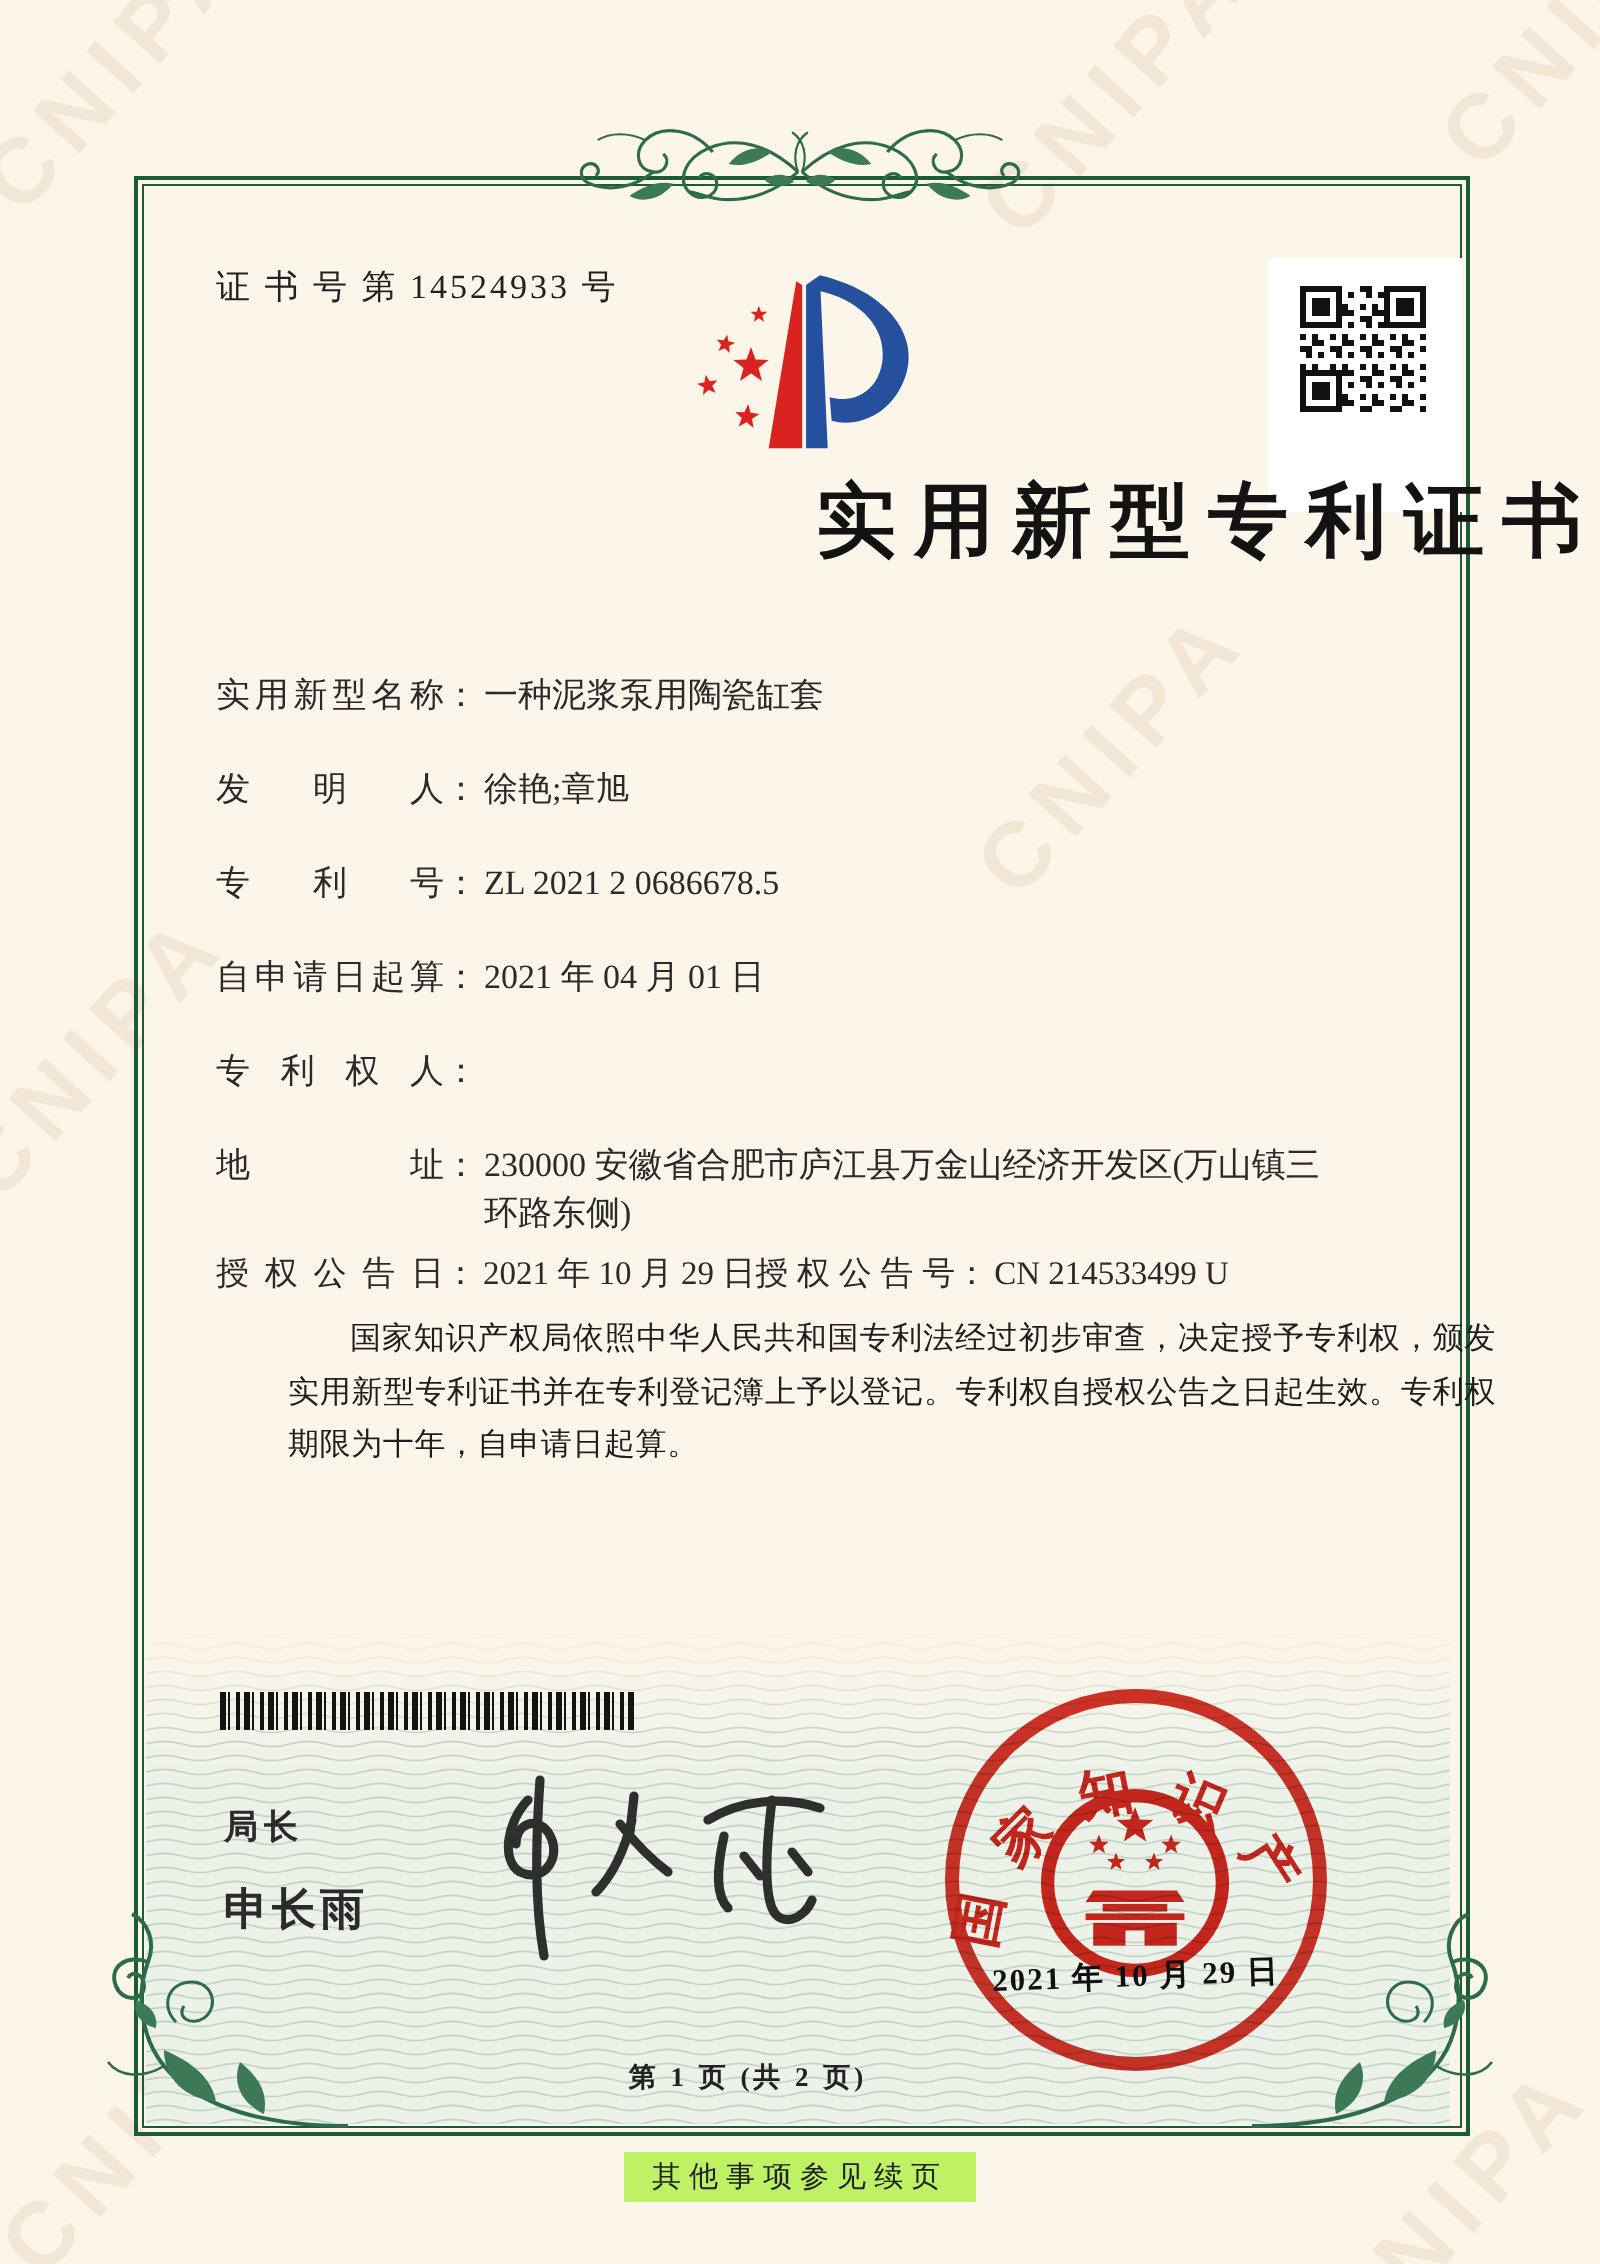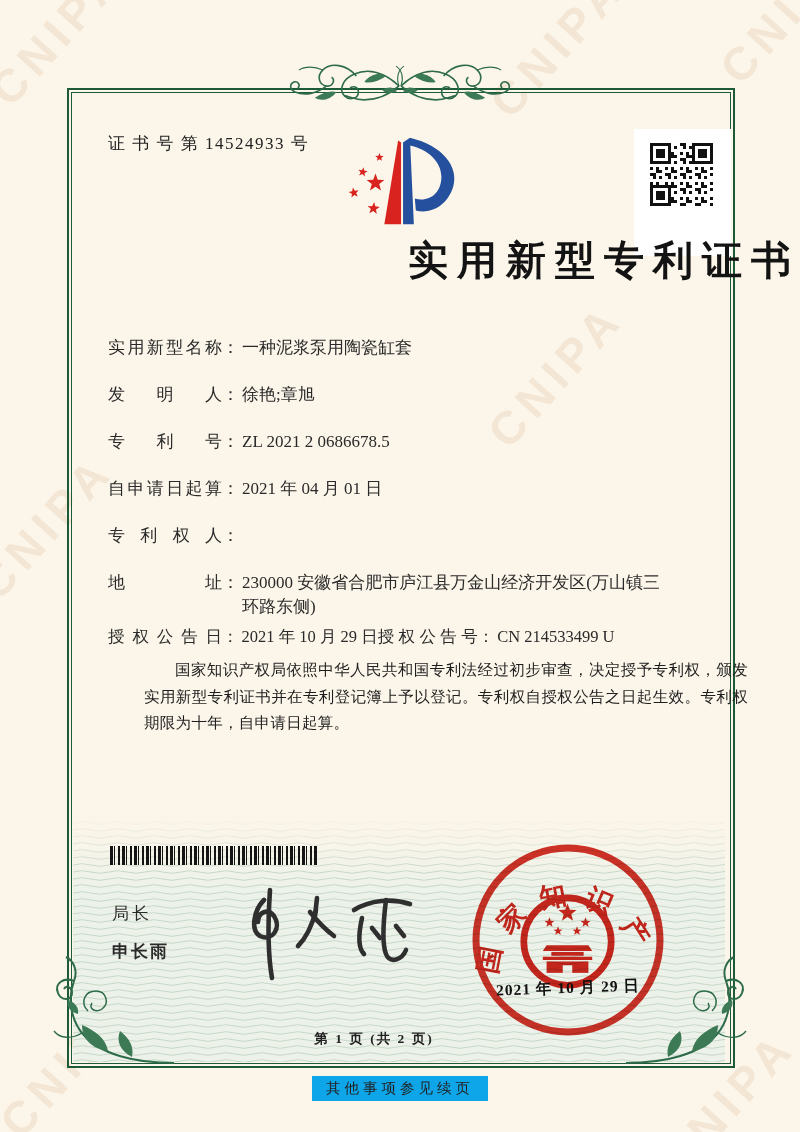--- a/index.html
+++ b/index.html
@@ -59,34 +59,34 @@
   .grant .flab{width:114px;}
   .grant .g2{display:flex;}
   .grant .g2 .flab{width:100px;}
   
   .bodytext{left:100px;top:657px;width:604px;font-size:15.5px;line-height:26.5px;
             color:#1e1e1e;text-align:justify;margin-left:44px;}
   .bodytext p{margin:0;text-indent:2em;letter-spacing:.3px;}
   
   #barcode{left:110px;top:846px;}
   .dir-t{left:112px;top:902px;font-family:"Liberation Sans","DejaVu Sans",sans-serif;
-         font-weight:400;font-size:17px;letter-spacing:3px;color:#2b2b2b;}
+         font-weight:700;font-size:17px;letter-spacing:3px;color:#2b2b2b;}
   .dir-n{left:112px;top:940px;font-family:"Liberation Sans","DejaVu Sans",sans-serif;
-         font-weight:700;font-size:17px;letter-spacing:2px;color:#2b2b2b;}
+         font-weight:700;font-size:22px;letter-spacing:2px;color:#2b2b2b;}
   #sig{left:220px;top:886px;}
   .seal{left:470px;top:842px;width:196px;height:196px;mix-blend-mode:multiply;}
   .seal svg{position:absolute;left:0;top:0;}
   .sealdate{
     position:absolute;left:50%;top:136px;transform:translateX(-50%) rotate(-2deg);
     font-size:15.5px;font-weight:700;color:#111;letter-spacing:1px;white-space:nowrap;
   }
   .pageinfo{left:0;top:1030px;width:748px;text-align:center;font-size:13.5px;
             letter-spacing:2px;color:#222;font-weight:bold;}
   .contnote{left:0;top:1076px;width:800px;text-align:center;}
-  .contnote span{display:inline-block;background:#0ea5e9;padding:3px 14px;
+  .contnote span{display:inline-block;background:#bef264;padding:3px 14px;
                  font-size:14.5px;letter-spacing:4px;color:#222;}
 </style>
 </head>
 <body>
 
 <span class="wm" style="left:-30px;top:6px">CNIPA</span>
 <span class="wm" style="left:470px;top:18px">CNIPA</span>
 <span class="wm" style="left:700px;top:-16px">CNIPA</span>
 <span class="wm" style="left:468px;top:348px">CNIPA</span>
 <span class="wm" style="left:-42px;top:500px">CNIPA</span>

